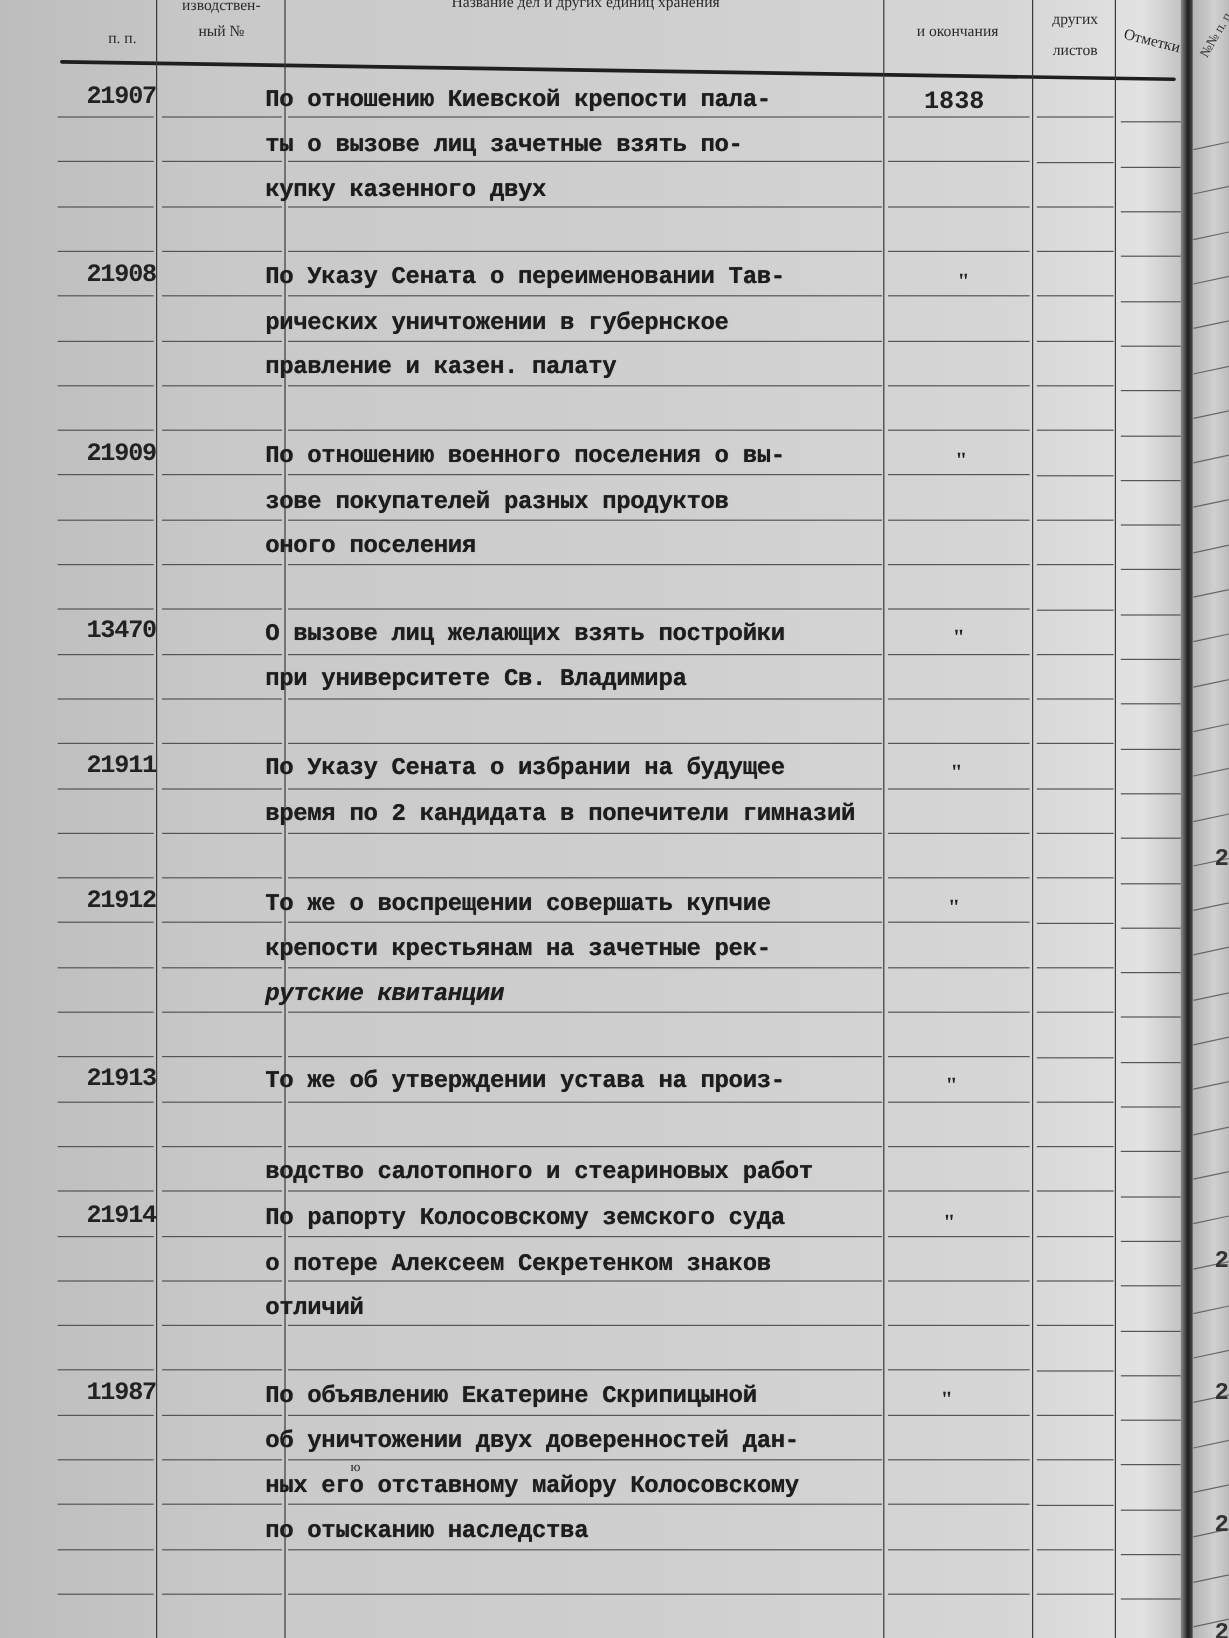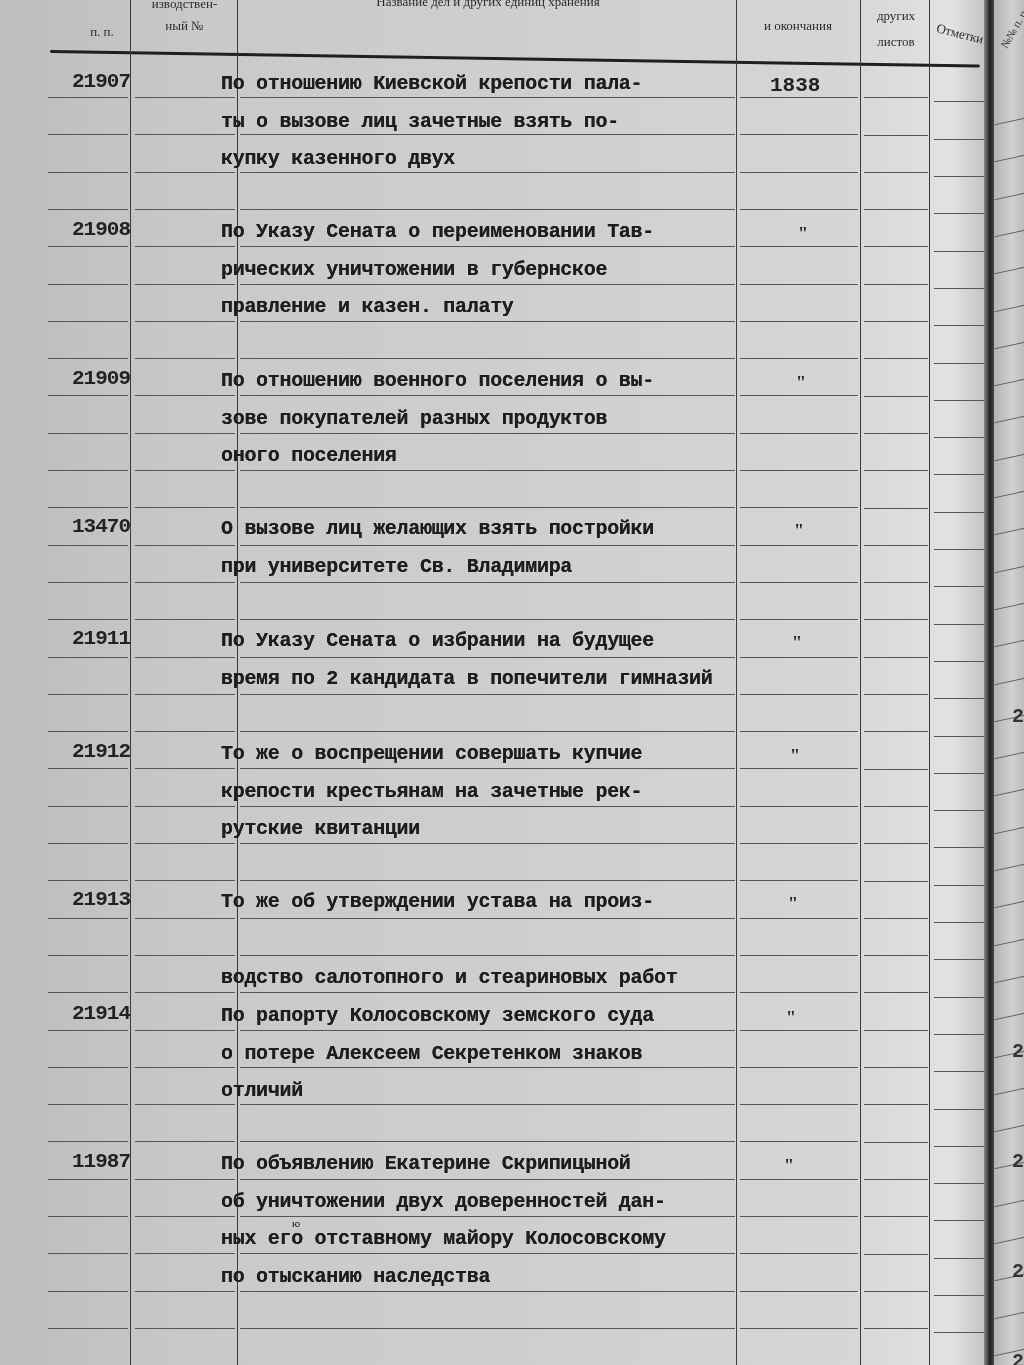--- a/index.html
+++ b/index.html
@@ -312,21 +312,21 @@
       <div class="text-line" style="top: 517px;">О вызове лиц желающих взять постройки</div>
       <div class="text-line" style="top: 554.5px;">при университете Св. Владимира</div>
       <div class="ditto" style="left: 794px; top: 521px;">"</div>
       <div class="num" style="top: 627px;">21911</div>
       <div class="text-line" style="top: 629px;">По Указу Сената о избрании на будущее</div>
       <div class="text-line" style="top: 666.5px;">время по 2 кандидата в попечители гимназий</div>
       <div class="ditto" style="left: 792px; top: 633px;">"</div>
       <div class="num" style="top: 740px;">21912</div>
       <div class="text-line" style="top: 742px;">То же о воспрещении совершать купчие</div>
       <div class="text-line" style="top: 779.5px;">крепости крестьянам на зачетные рек-</div>
-      <div class="text-line" style="top: 817px;">рутские квитанции</div>
+      <div class="text-line" style="top: 817px; font-style: italic;">рутские квитанции</div>
       <div class="ditto" style="left: 790px; top: 746px;">"</div>
       <div class="num" style="top: 888px;">21913</div>
       <div class="text-line" style="top: 890px;">То же об утверждении устава на произ-</div>
       <div class="text-line" style="top: 966px;">водство салотопного и стеариновых работ</div>
       <div class="ditto" style="left: 788px; top: 894px;">"</div>
       <div class="num" style="top: 1002px;">21914</div>
       <div class="text-line" style="top: 1004px;">По рапорту Колосовскому земского суда</div>
       <div class="text-line" style="top: 1041.5px;">о потере Алексеем Секретенком знаков</div>
       <div class="text-line" style="top: 1079px;"> отличий</div>
       <div class="ditto" style="left: 786px; top: 1008px;">"</div>

